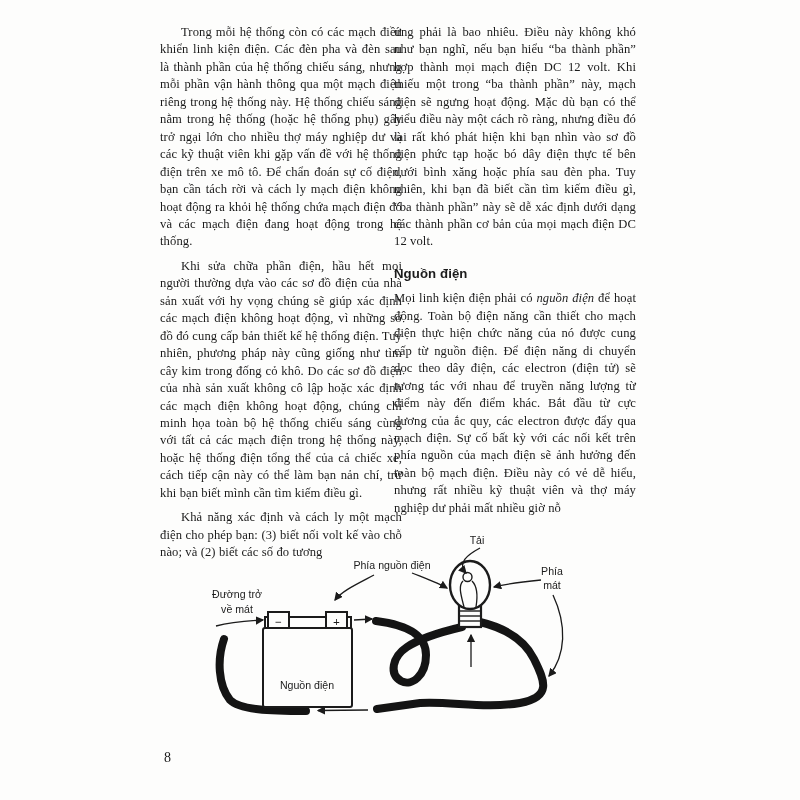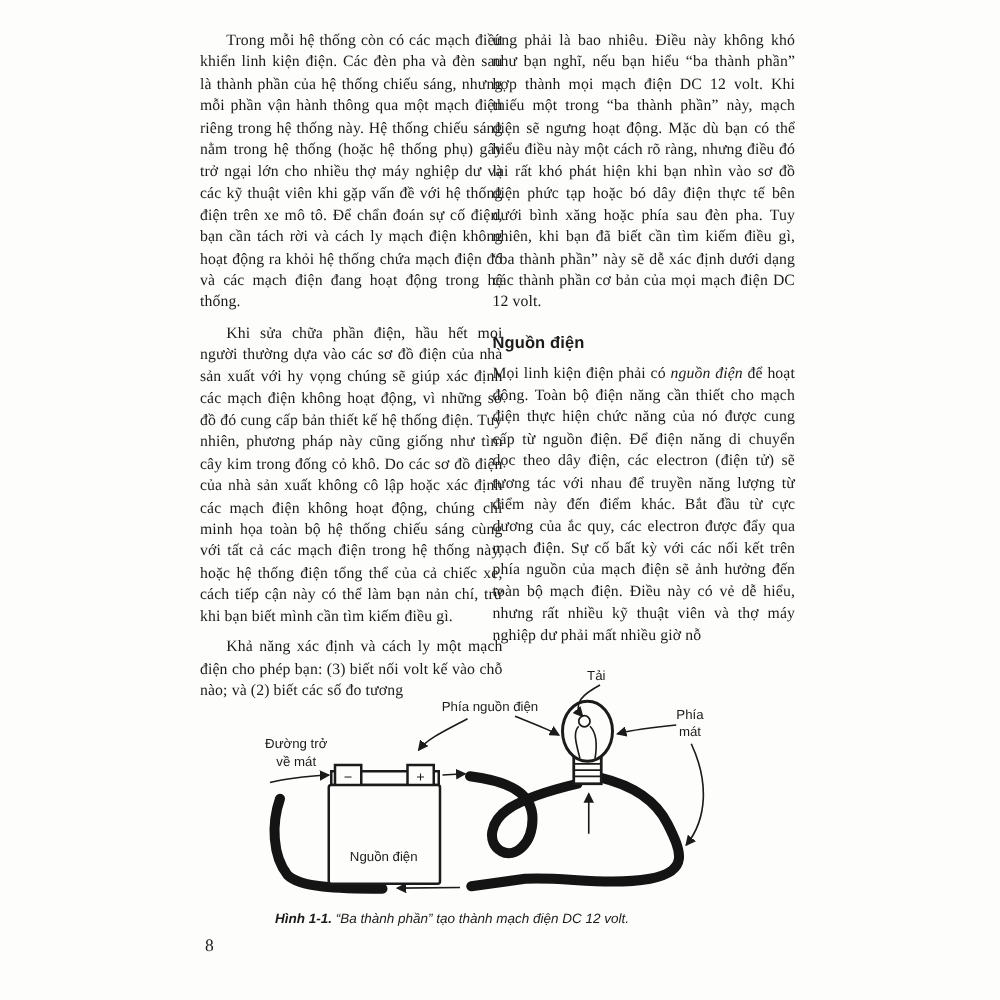--- a/index.html
+++ b/index.html
@@ -104,17 +104,16 @@
       <path class="thin" marker-end="url(#ah)" d="M 248,177 L 198,177.5"></path>
 
       <text class="fig-label" x="357" y="11" text-anchor="middle">Tải</text>
       <text class="fig-label" x="272" y="36" text-anchor="middle">Phía nguồn điện</text>
       <text class="fig-label" x="432" y="42" text-anchor="middle">Phía</text>
       <text class="fig-label" x="432" y="56" text-anchor="middle">mát</text>
       <text class="fig-label" x="117" y="65" text-anchor="middle">Đường trở</text>
       <text class="fig-label" x="117" y="80" text-anchor="middle">về mát</text>
     </svg>
 
-    <div class="fig-caption"><span class="cap-label">Hình 1-1.</span><span> “Ba thành phần” tạo thành mạch điện DC 12 volt.</span></div>
   </div>
 
   <div class="page-number">8</div>
 </div>
 
 </body></html>

